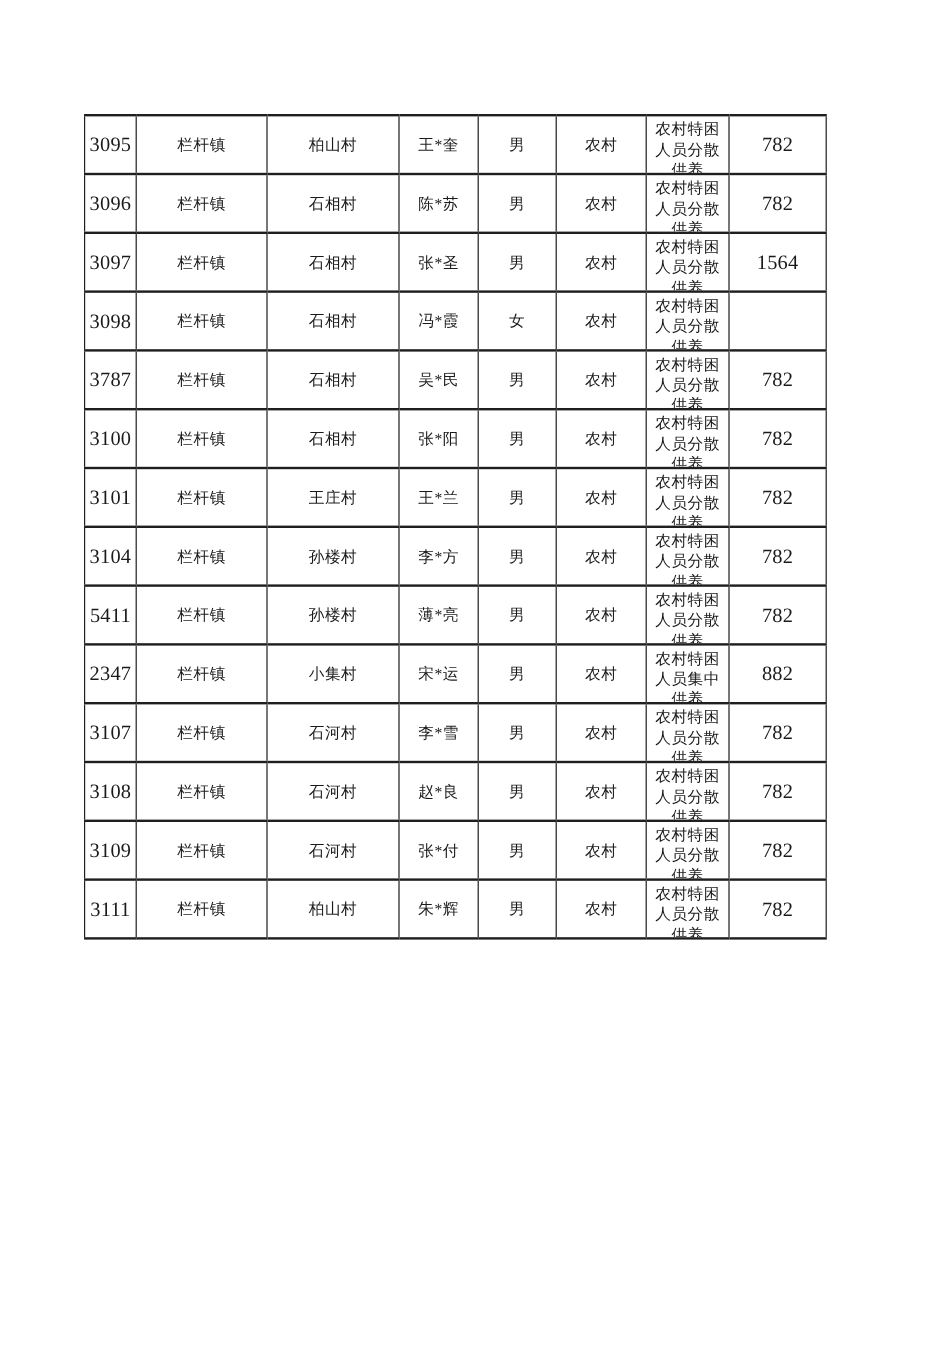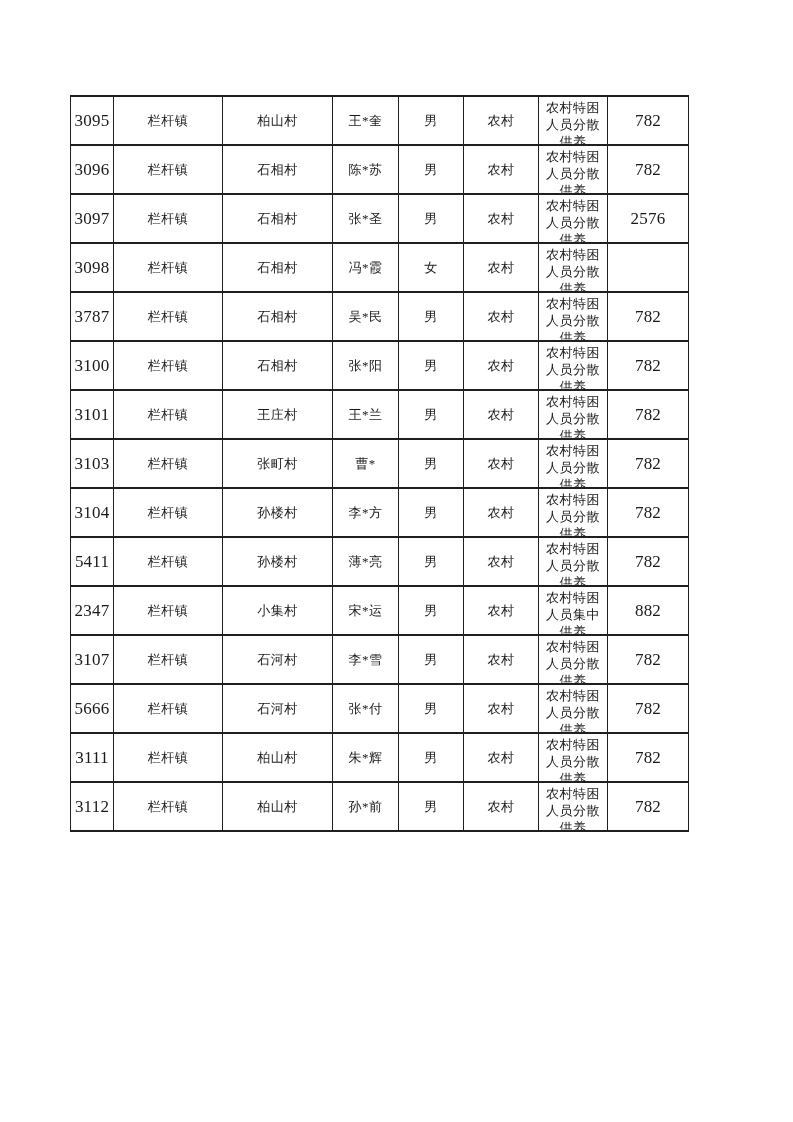--- a/index.html
+++ b/index.html
@@ -108,21 +108,21 @@
         <tr>
     <td class="num">3097</td>
     <td>栏杆镇</td>
     <td>石相村</td>
     <td>张*圣</td>
     <td>男</td>
     <td>农村</td>
     <td class="cat">
       <div class="cat-wrap">农村特困人员分散供养</div>
     </td>
-    <td class="num">2576</td>
+    <td class="num">1564</td>
   </tr>
         <tr>
     <td class="num">3098</td>
     <td>栏杆镇</td>
     <td>石相村</td>
     <td>冯*霞</td>
     <td>女</td>
     <td>农村</td>
     <td class="cat">
       <div class="cat-wrap">农村特困人员分散供养</div>
@@ -159,32 +159,20 @@
     <td>王庄村</td>
     <td>王*兰</td>
     <td>男</td>
     <td>农村</td>
     <td class="cat">
       <div class="cat-wrap">农村特困人员分散供养</div>
     </td>
     <td class="num">782</td>
   </tr>
         <tr>
-    <td class="num">3103</td>
-    <td>栏杆镇</td>
-    <td>张町村</td>
-    <td>曹*</td>
-    <td>男</td>
-    <td>农村</td>
-    <td class="cat">
-      <div class="cat-wrap">农村特困人员分散供养</div>
-    </td>
-    <td class="num">782</td>
-  </tr>
-        <tr>
     <td class="num">3104</td>
     <td>栏杆镇</td>
     <td>孙楼村</td>
     <td>李*方</td>
     <td>男</td>
     <td>农村</td>
     <td class="cat">
       <div class="cat-wrap">农村特困人员分散供养</div>
     </td>
     <td class="num">782</td>
@@ -219,48 +207,48 @@
     <td>石河村</td>
     <td>李*雪</td>
     <td>男</td>
     <td>农村</td>
     <td class="cat">
       <div class="cat-wrap">农村特困人员分散供养</div>
     </td>
     <td class="num">782</td>
   </tr>
         <tr>
-    <td class="num">5666</td>
+    <td class="num">3108</td>
+    <td>栏杆镇</td>
+    <td>石河村</td>
+    <td>赵*良</td>
+    <td>男</td>
+    <td>农村</td>
+    <td class="cat">
+      <div class="cat-wrap">农村特困人员分散供养</div>
+    </td>
+    <td class="num">782</td>
+  </tr>
+        <tr>
+    <td class="num">3109</td>
     <td>栏杆镇</td>
     <td>石河村</td>
     <td>张*付</td>
     <td>男</td>
     <td>农村</td>
     <td class="cat">
       <div class="cat-wrap">农村特困人员分散供养</div>
     </td>
     <td class="num">782</td>
   </tr>
         <tr>
     <td class="num">3111</td>
     <td>栏杆镇</td>
     <td>柏山村</td>
     <td>朱*辉</td>
-    <td>男</td>
-    <td>农村</td>
-    <td class="cat">
-      <div class="cat-wrap">农村特困人员分散供养</div>
-    </td>
-    <td class="num">782</td>
-  </tr>
-        <tr>
-    <td class="num">3112</td>
-    <td>栏杆镇</td>
-    <td>柏山村</td>
-    <td>孙*前</td>
     <td>男</td>
     <td>农村</td>
     <td class="cat">
       <div class="cat-wrap">农村特困人员分散供养</div>
     </td>
     <td class="num">782</td>
   </tr>
       </tbody>
   </table>
 </div>

